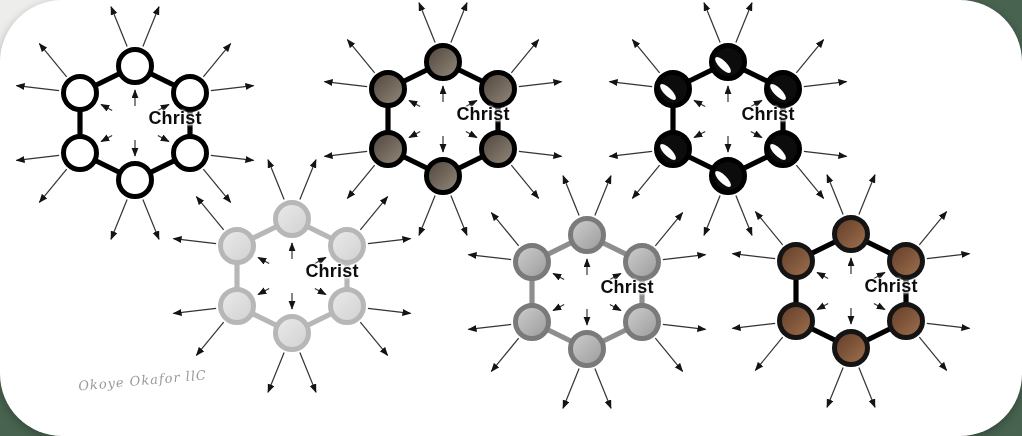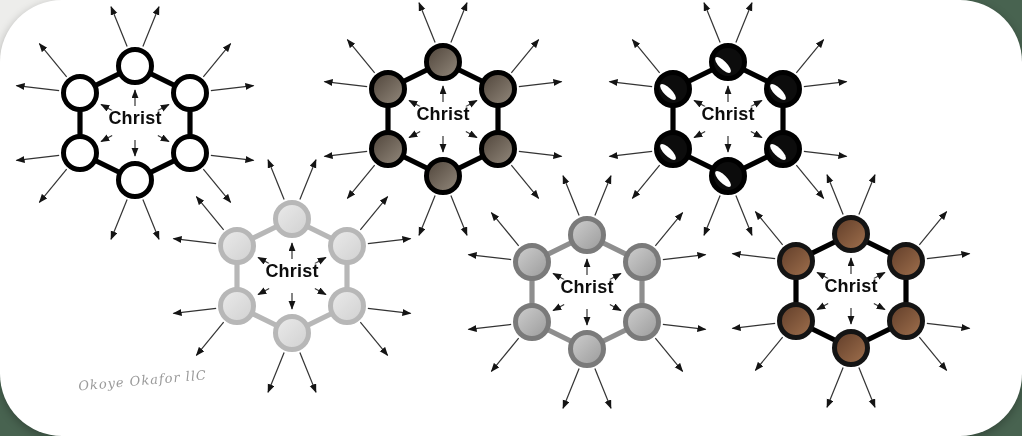--- a/index.html
+++ b/index.html
@@ -10,20 +10,21 @@
   .card{
     position:absolute;inset:0;background:#ffffff;border-radius:62px;
     box-shadow:0 3px 10px rgba(0,0,0,0.28);
   }
   #diagram{position:absolute;left:0;top:0;width:1022px;height:436px;}
   .hex-label{
     position:absolute;transform:translate(-50%,-50%);
     font-weight:bold;font-size:18px;color:#0d0d0d;white-space:nowrap;
     text-shadow:0 0 3px #fff,0 0 3px #fff,0 0 3px #fff,0 0 3px #fff;
     letter-spacing:0.2px;
+    margin-left:40px;
   }
   .signature{
     position:absolute;left:78px;top:372px;width:150px;
     color:#9a9a9a;font-size:13px;font-style:italic;
     font-family:"DejaVu Serif",serif;
     transform:rotate(-5deg);letter-spacing:1px;white-space:nowrap;
   }
 </style>
 </head>
 <body>

